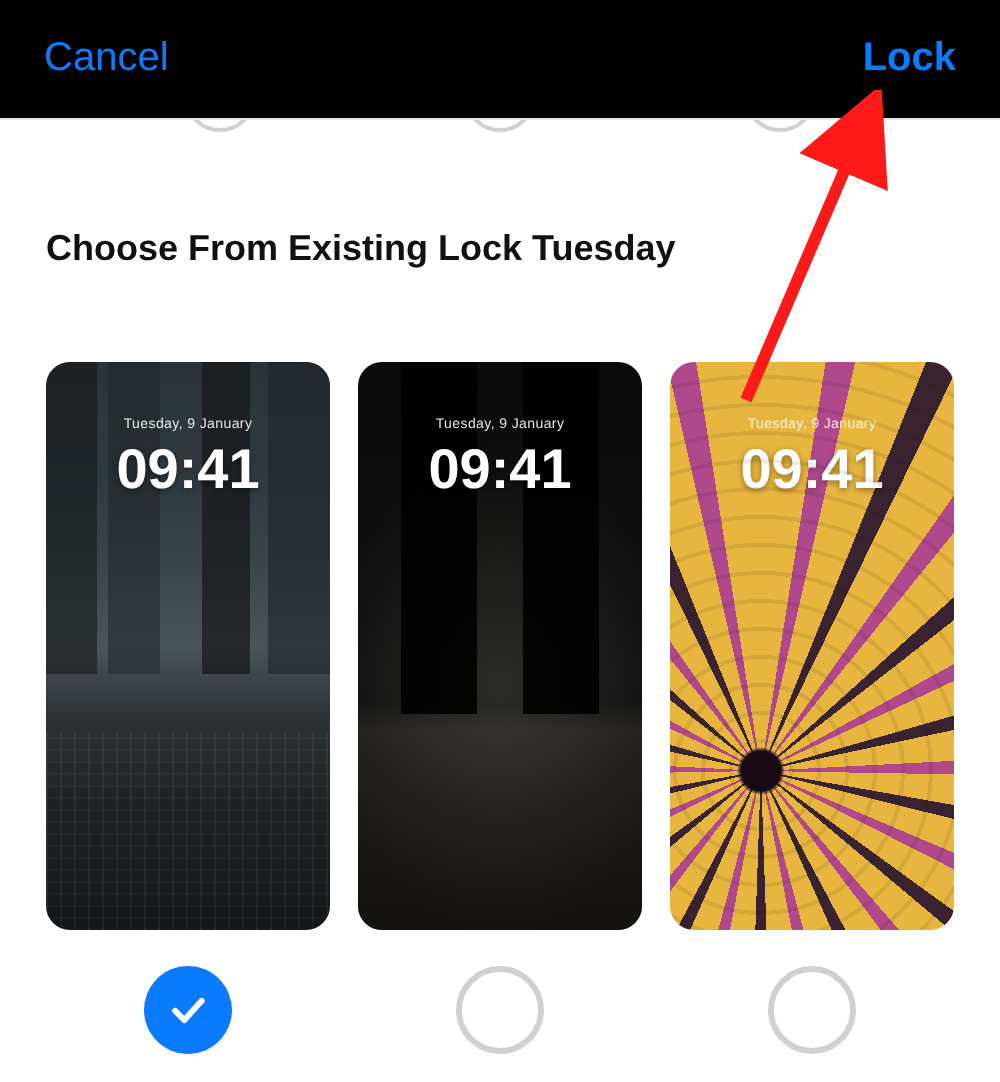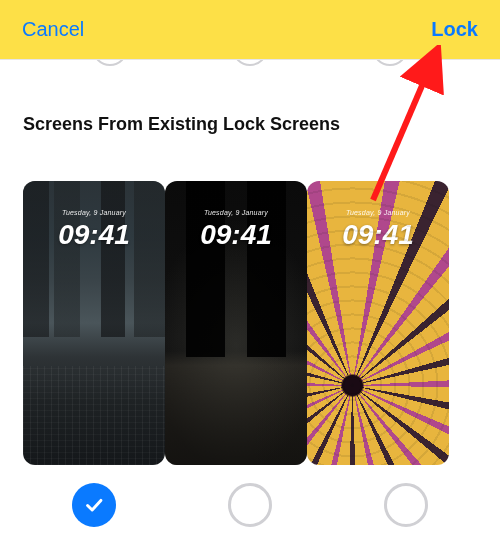--- a/index.html
+++ b/index.html
@@ -1,19 +1,19 @@
 <!DOCTYPE html>
 <html><head>
 <meta charset="utf-8">
 <style>
   * { box-sizing: border-box; margin: 0; padding: 0; }
   html, body { width: 500px; height: 541px; overflow: hidden; font-family: -apple-system, "Helvetica Neue", Arial, sans-serif; background: #fff; }
   .navbar {
     height: 60px;
-    background: #fde047;
+    background: #000000;
     border-bottom: 1px solid #e5e5e8;
     display: flex;
     align-items: center;
     justify-content: space-between;
     padding: 0 22px;
   }
   .nav-btn {
     color: #0a7aff;
     font-size: 20px;
     cursor: pointer;
@@ -32,22 +32,22 @@
     margin-top: -30px;
   }
   .section-title {
     font-size: 18px;
     font-weight: 700;
     color: #111;
     margin: 44px 0 0 23px;
   }
   .gallery {
     display: flex;
+    gap: 14px;
     padding: 46px 23px 0 23px;
-    font-style: italic;
   }
   .card {
     width: 142px;
     height: 284px;
     border-radius: 12px;
     overflow: hidden;
     position: relative;
     cursor: pointer;
     flex: 0 0 142px;
   }
@@ -151,21 +151,21 @@
   <span class="nav-btn">Cancel</span>
   <span class="nav-btn done">Lock</span>
 </div>
 
 <div class="peek">
   <div></div>
     <div></div>
     <div></div>
 </div>
 
-<h2 class="section-title">Screens From Existing Lock Screens</h2>
+<h2 class="section-title">Choose From Existing Lock Tuesday</h2>
 
 <div class="gallery">
   <div class="card bg-city">
     <div class="date">Tuesday, 9 January</div>
     <div class="time">09:41</div>
   </div>
   <div class="card bg-dark">
     <div class="date">Tuesday, 9 January</div>
     <div class="time">09:41</div>
   </div>

